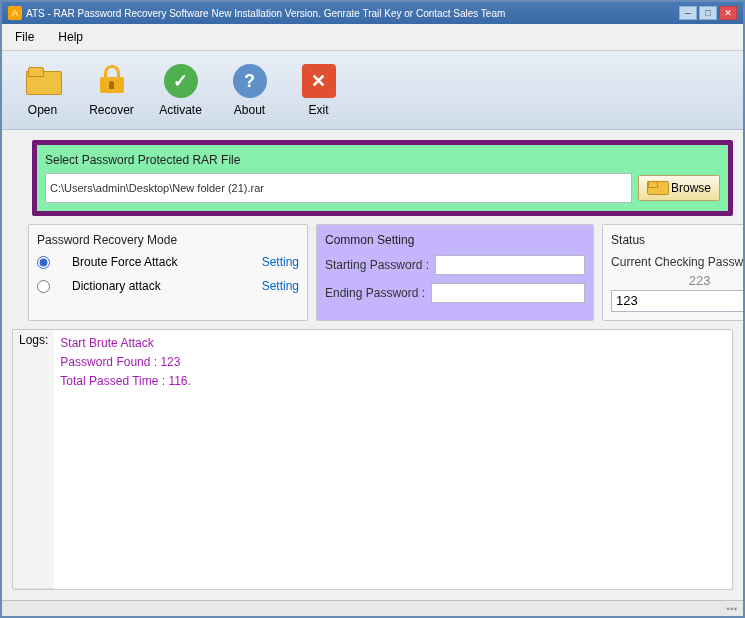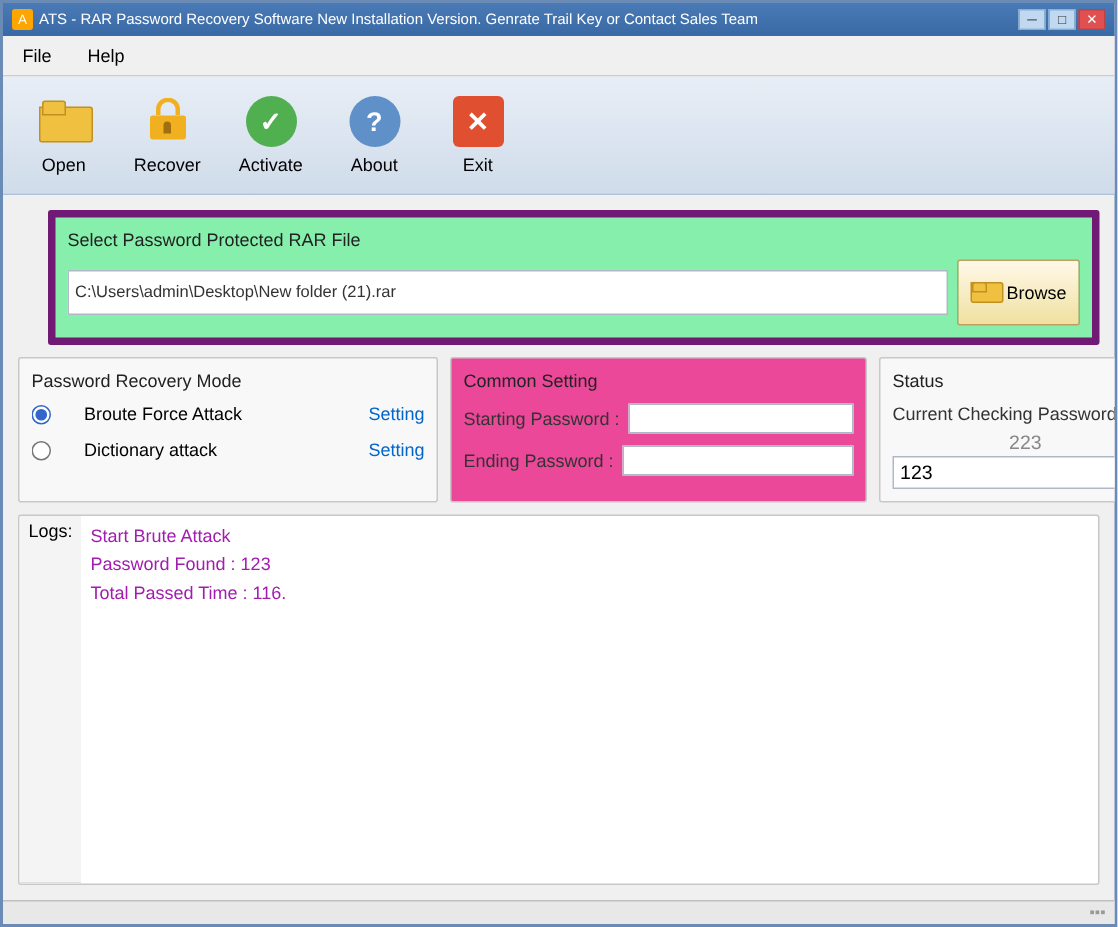--- a/index.html
+++ b/index.html
@@ -234,21 +234,21 @@
     .file-input {
       flex: 1;
       height: 30px;
       border: 1px solid #b0b8c8;
       background: white;
       padding: 2px 4px;
       font-size: 11px;
       color: #333;
     }
     .browse-btn {
-      height: 44px;
+      height: 26px;
       padding: 0 8px;
       background: linear-gradient(to bottom, #fff8e8, #f0e0a0);
       border: 1px solid #c0a060;
       border-radius: 2px;
       cursor: pointer;
       display: flex;
       align-items: center;
       gap: 4px;
       font-size: 12px;
     }
@@ -275,34 +275,35 @@
       left: 1px;
       width: 8px;
       height: 5px;
       background: #f0c040;
       border: 1px solid #c09020;
       border-radius: 2px 2px 0 0;
     }
     .middle-section {
       display: flex;
       gap: 8px;
+      margin-left: 16px;
     }
     .mode-section {
       flex: 0 0 280px;
       border: 1px solid #c8c8c8;
       border-radius: 2px;
       padding: 8px;
       background: #f8f8f8;
     }
     .common-section {
       flex: 1;
       border: 1px solid #c8c8c8;
       border-radius: 2px;
       padding: 8px;
-      background: #ec4899;
+      background: #c4b5fd;
     }
     .status-section {
       flex: 0 0 195px;
       border: 1px solid #c8c8c8;
       border-radius: 2px;
       padding: 8px;
       background: #f8f8f8;
     }
     .subsection-title {
       font-size: 12px;

